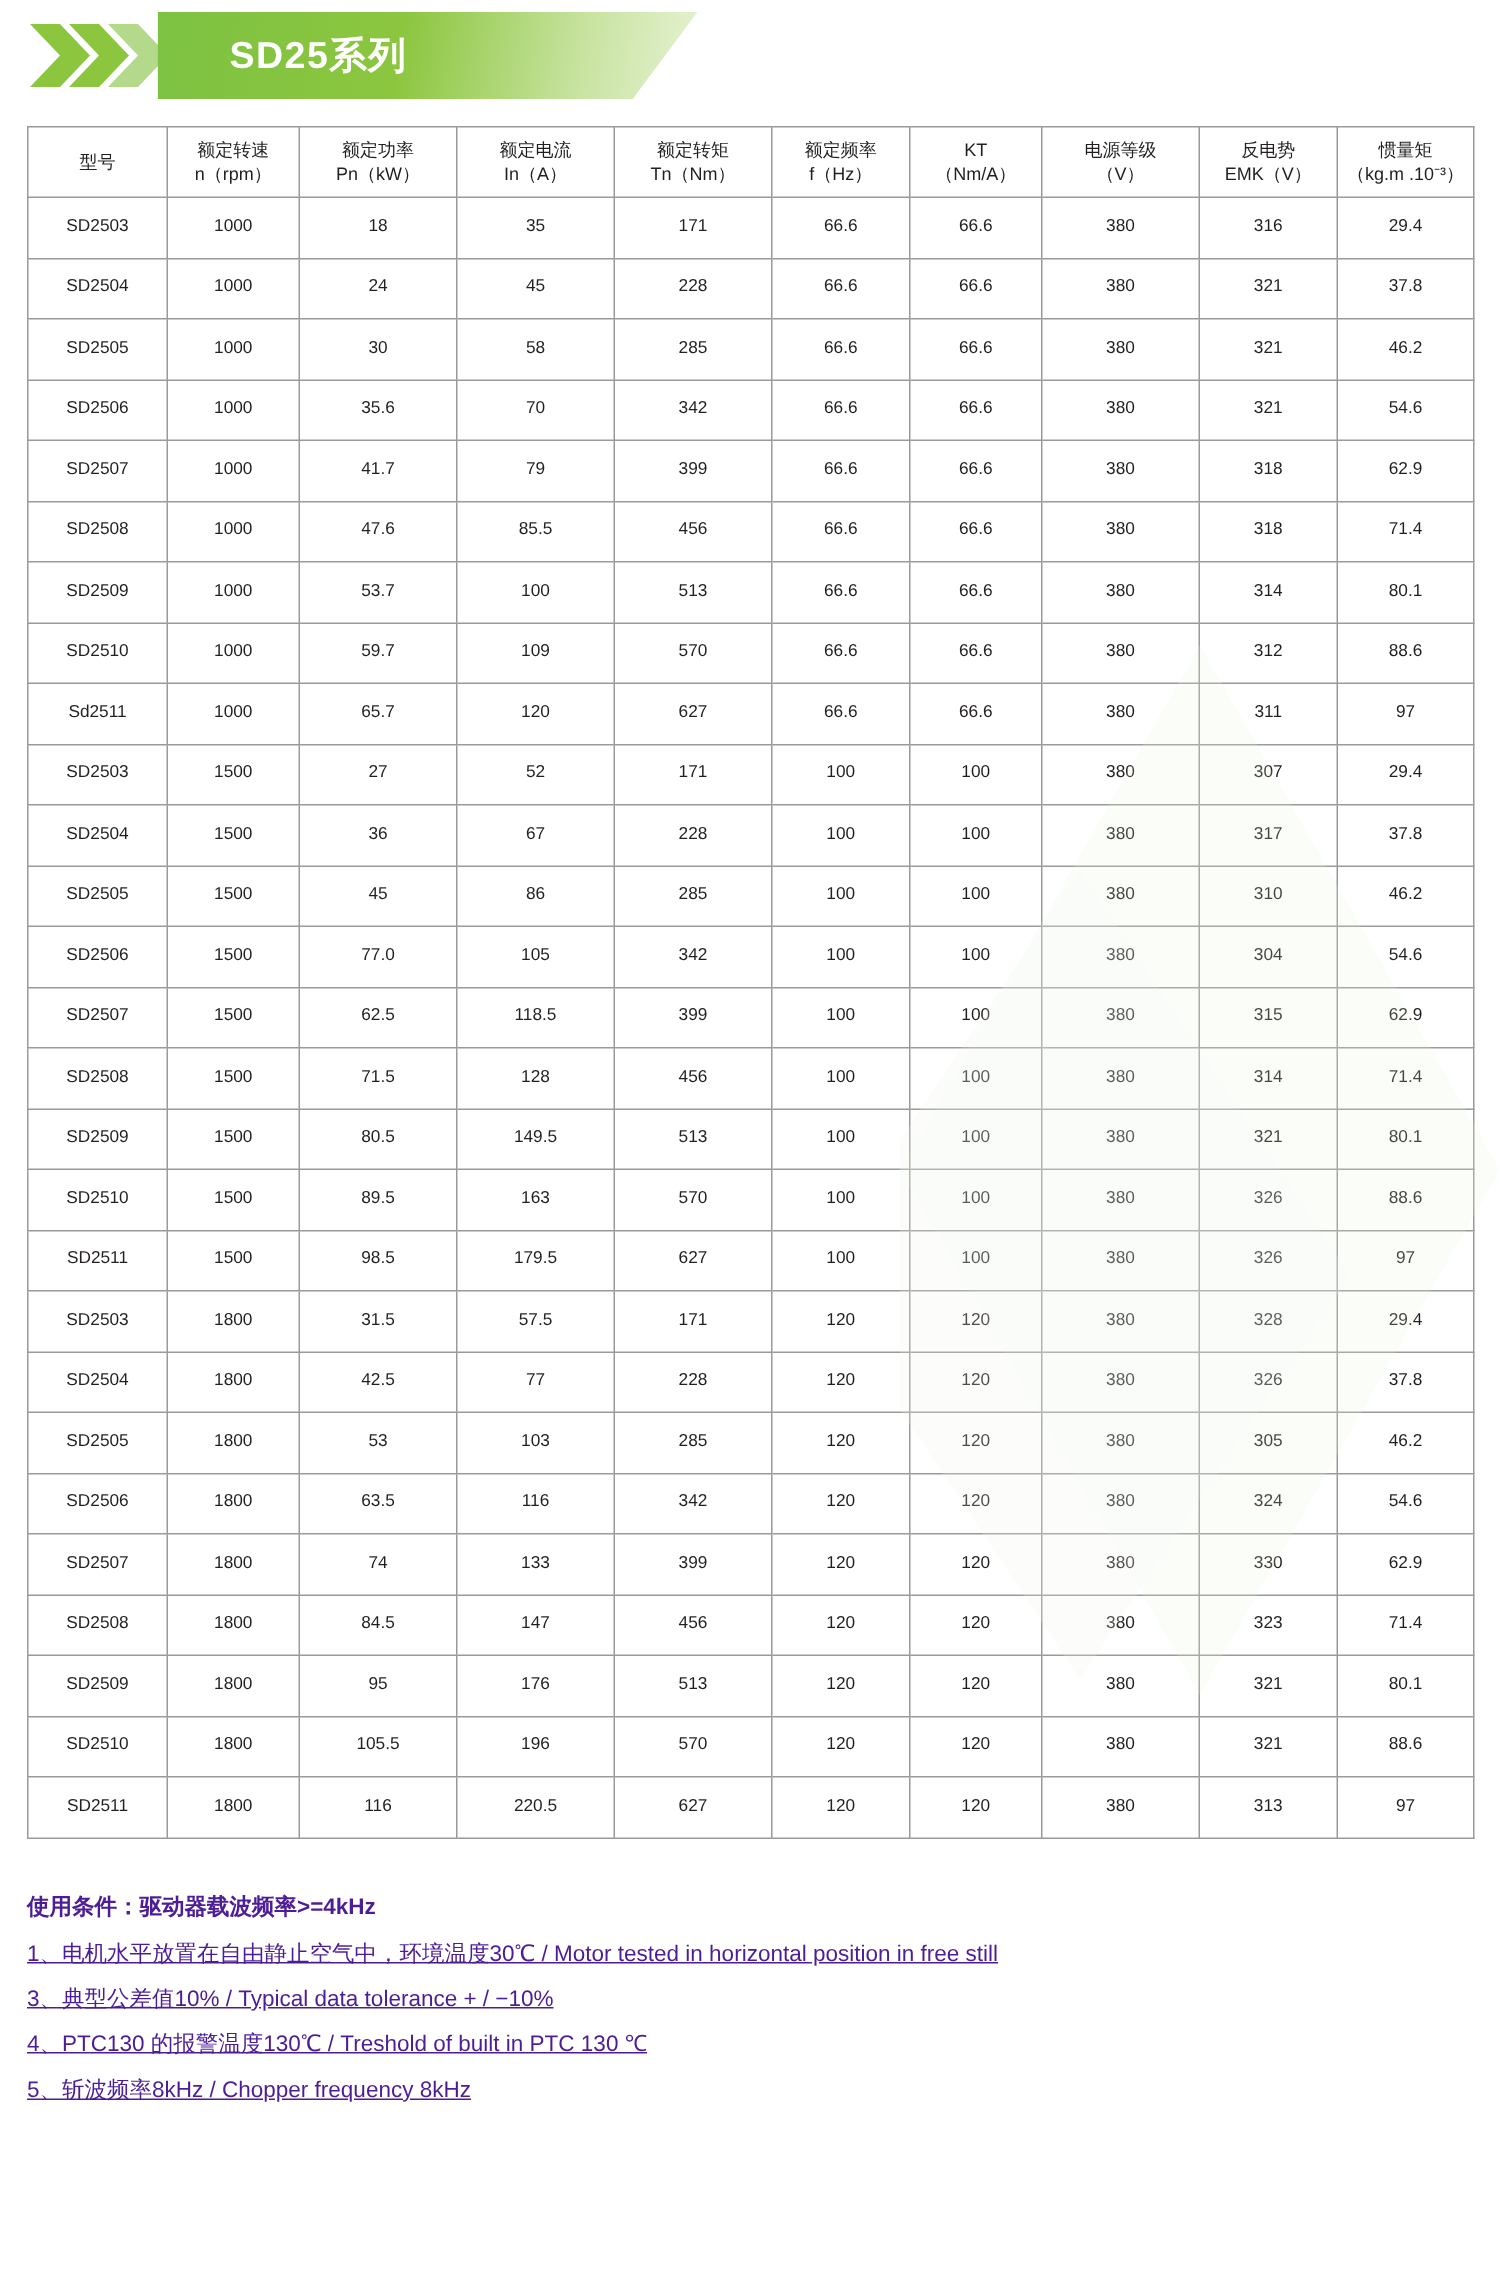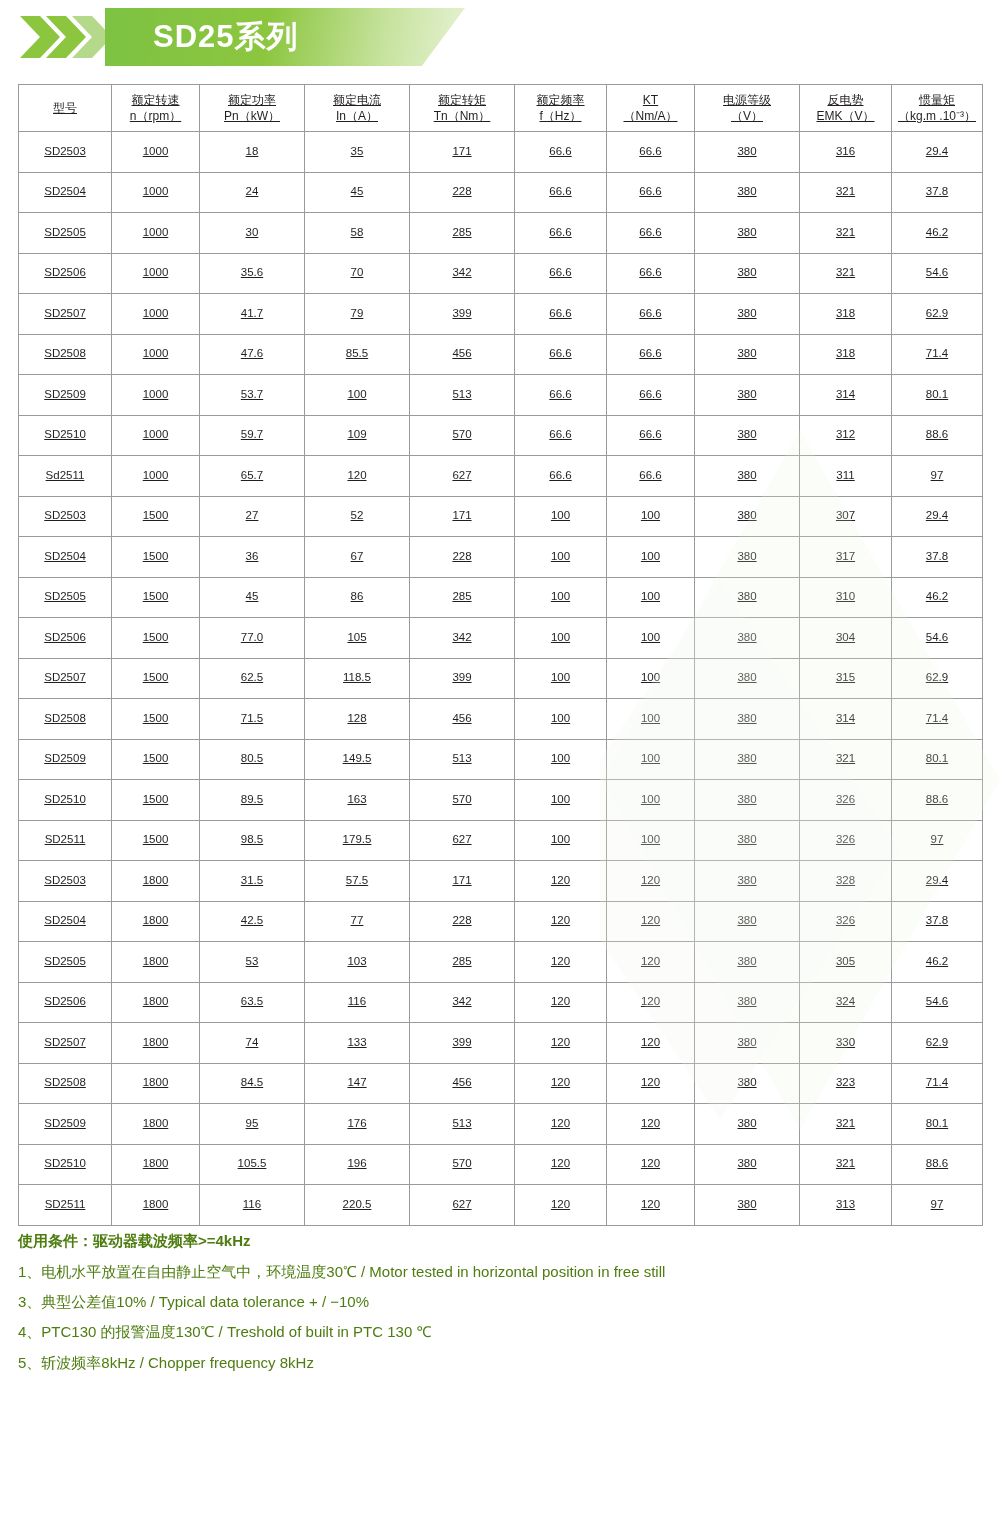--- a/index.html
+++ b/index.html
@@ -43,36 +43,35 @@
     height: 100%;
     background: linear-gradient(100deg, #7dc242 0%, #8cc63f 45%, #c8e3a0 78%, #e6f2d3 100%);
     clip-path: polygon(0 0, 100% 0, 88% 100%, 0 100%);
   }
   .banner-title {
     position: absolute;
     left: 48px;
     top: 0;
     height: 58px;
     line-height: 58px;
-    font-size: 31px;
+    font-size: 25px;
     font-weight: bold;
     color: #ffffff;
     letter-spacing: 1px;
     font-family: "Liberation Sans", sans-serif;
   }
 
   
   .table-wrap {
     margin: 12px 18px 0 18px;
   }
   table.spec {
     border-collapse: collapse;
     width: 964px;
     table-layout: fixed;
-    text-decoration: underline;
   }
   table.spec th, table.spec td {
     border: 1px solid #9a9a9a;
     text-align: center;
     vertical-align: middle;
     font-size: 11.5px;
     color: #231f20;
     height: 39.5px;
     padding: 0 2px;
     line-height: 1.35;
@@ -80,37 +79,38 @@
   table.spec th {
     font-weight: normal;
     height: 46px;
   }
   table.spec th .l1 { display: block; font-size: 12px; }
   table.spec th .l2 { display: block; font-size: 12px; }
   td.model { font-size: 12px; }
 
   
   .notes {
-    margin: 2px 18px 0 18px;
+    margin: 33px 18px 0 18px;
     font-size: 15px;
     line-height: 1.75;
-    color: #4d7c0f;
+    color: #4c1d95;
   }
   .notes .line { margin-bottom: 6px; }
   .notes .cond { font-weight: bold; }
   .notes .test-title { font-weight: bold; margin-top: 2px; }
   .notes ol {
     margin: 4px 0 0 0;
     padding: 0;
     list-style: none;
   }
   .notes li {
     margin-bottom: 7px;
     font-size: 15px;
     line-height: 1.55;
+    text-decoration: underline;
   }
   .notes li .idx { }
   .item1 {
     text-align: justify;
     text-align-last: left;
   }
   .item1 .indent {
     display: block;
     padding-left: 34px;
   }

